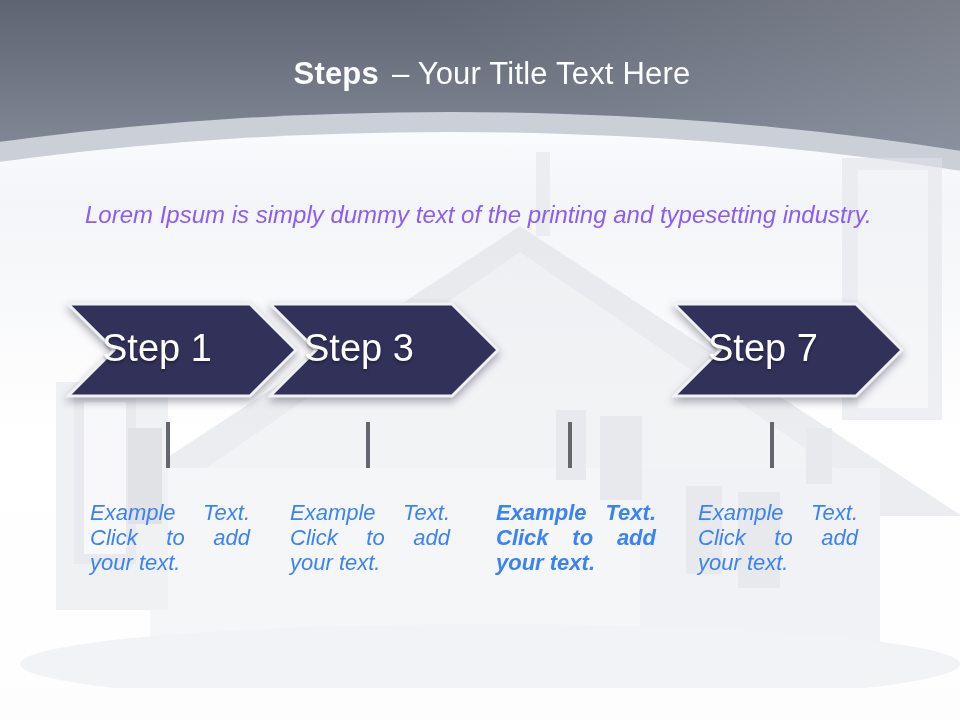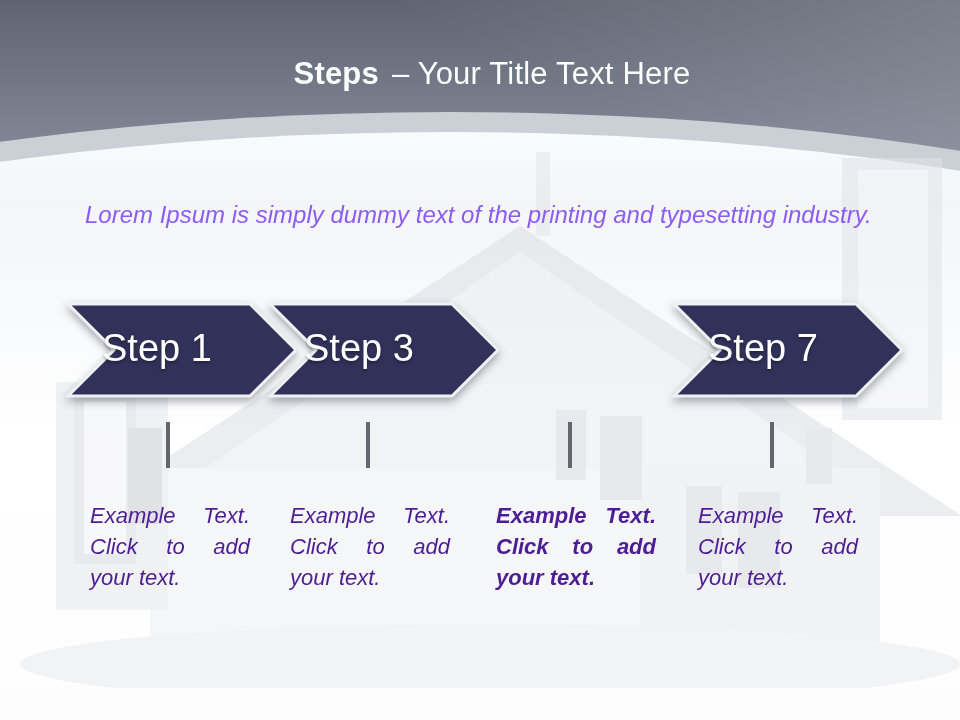--- a/index.html
+++ b/index.html
@@ -51,21 +51,21 @@
   .chev1{left:66px;z-index:14;}
   .chev2{left:268px;z-index:13;}
   .chev3{left:470px;z-index:12;}
   .chev4{left:672px;z-index:11;}
   
   .connector{position:absolute;top:422px;width:4px;height:46px;background:#63666d;z-index:8;}
   .conn1{left:166px;} .conn2{left:366px;} .conn3{left:568px;} .conn4{left:770px;}
   
   .example{
     position:absolute;top:500px;width:160px;z-index:20;
-    font-style:italic;font-size:22px;line-height:31px;color:#4c1d95;
+    font-style:italic;font-size:22px;line-height:25px;color:#3b82f6;
     text-align:justify;
   }
   .example.bold{font-weight:700;}
   .ex1{left:90px;} .ex2{left:290px;} .ex3{left:496px;} .ex4{left:698px;}
 </style>
 </head>
 <body>
 
 <div class="slide">
 

